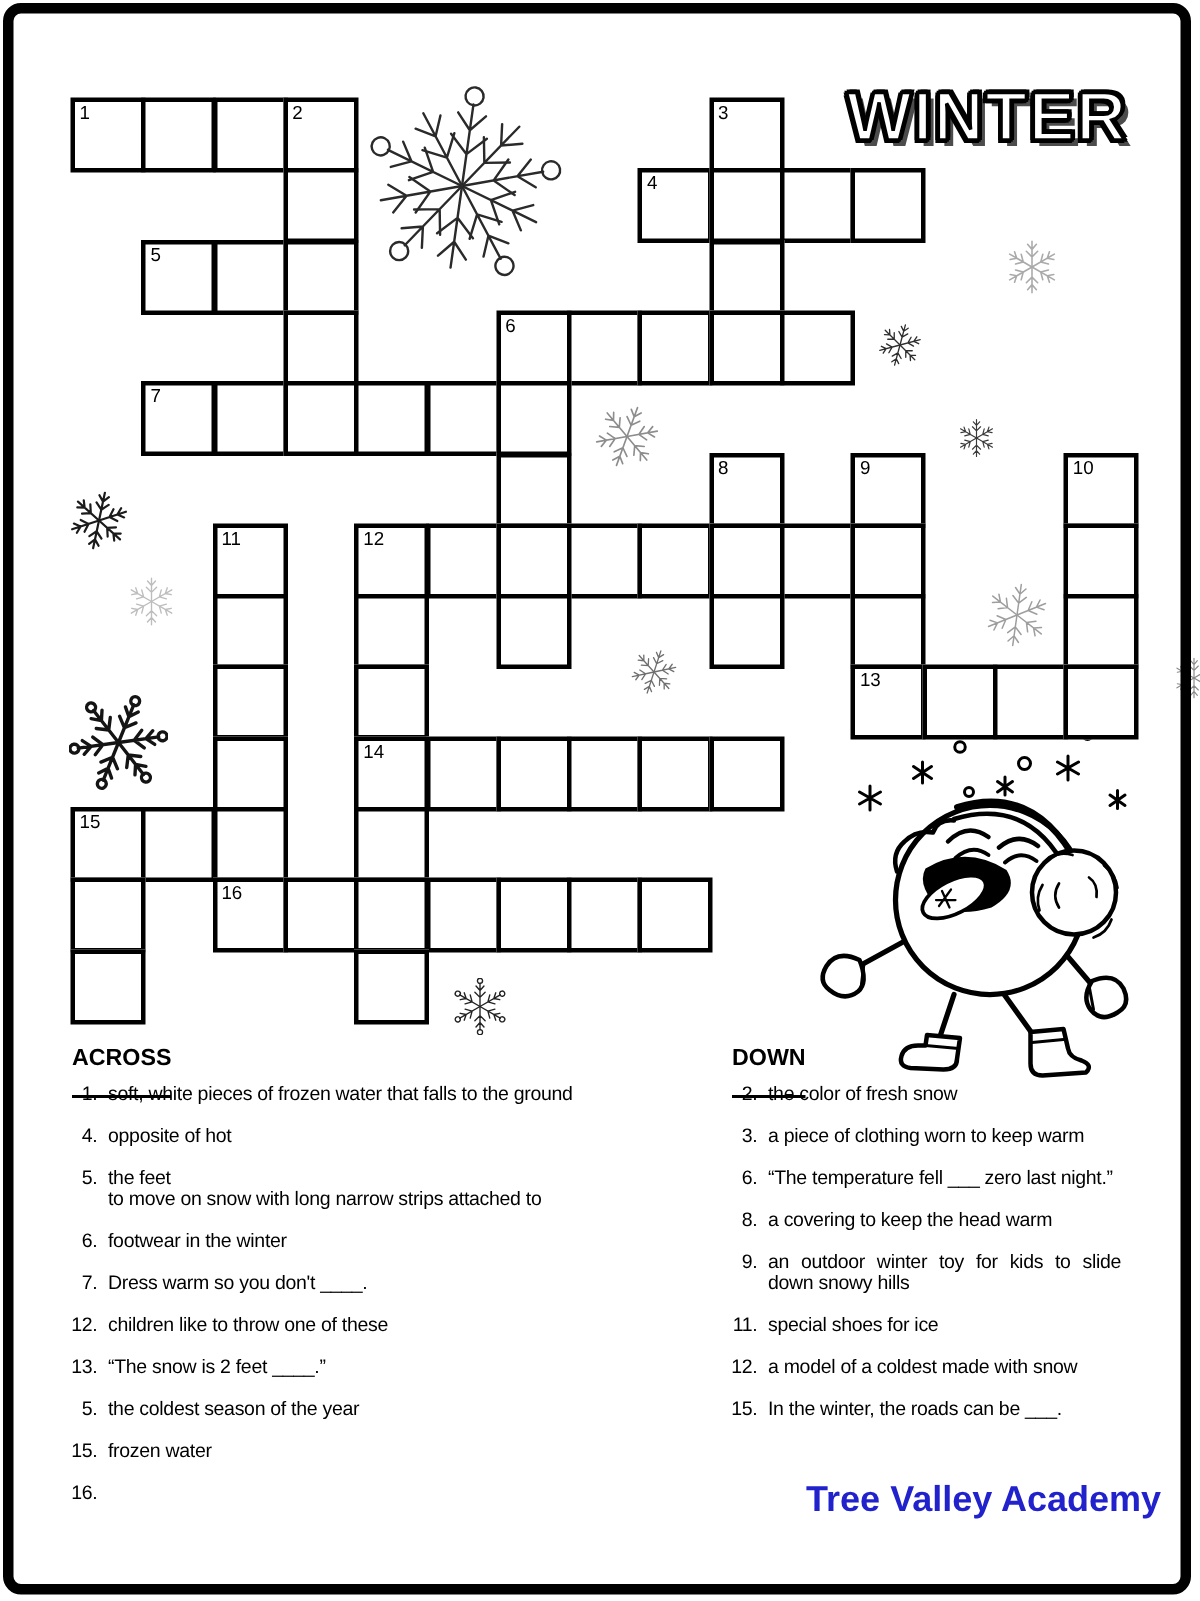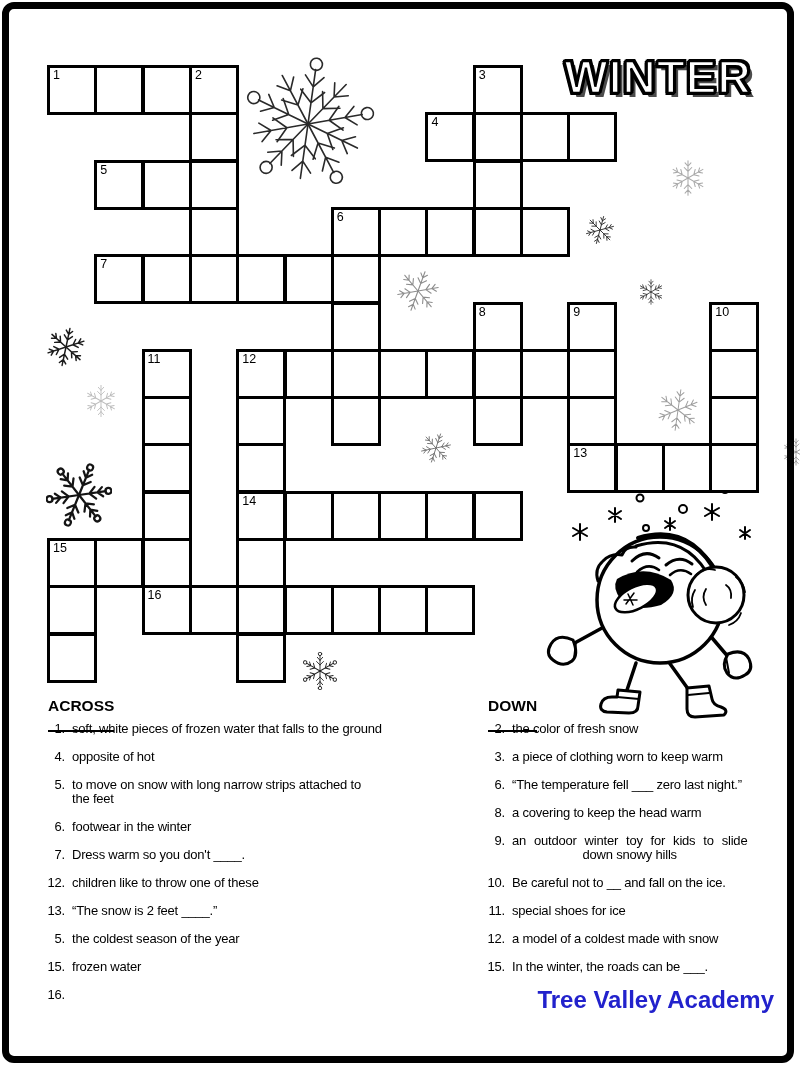--- a/index.html
+++ b/index.html
@@ -31,21 +31,21 @@
     border-bottom:2.5px solid #000;padding-bottom:15px;display:inline-block;
   }
   #across-h{left:48px;top:697px}
   #down-h{left:488px;top:697px}
   .clues{position:absolute;font-size:13px;line-height:14px;letter-spacing:-0.2px;z-index:6}
   #across{left:40px;top:722px;width:402px}
   #down{left:480px;top:722px;width:314px}
   .clue{display:flex;margin-bottom:14px}
   .clue .num{flex:0 0 25px;text-align:right}
   .clue .txt{margin-left:7px}
-  #down .clue .txt{text-align:center}
+  #down .clue .txt{text-align:left}
   .jline{word-spacing:4.5px}
   .brand{position:absolute;right:26px;top:986px;font-size:24px;font-weight:700;z-index:6}
 </style>
 </head>
 <body>
 
 <div class="frame"></div>
 
 <div class="title">WINTER</div>
 
@@ -501,22 +501,22 @@
       <span class="num">1.</span>
       <span class="txt">soft, white pieces of frozen water that falls to the ground</span>
     </div>
     <div class="clue">
       <span class="num">4.</span>
       <span class="txt">opposite of hot</span>
     </div>
     <div class="clue">
       <span class="num">5.</span>
       <span class="txt">
+        <div>the feet</div>
         <div>to move on snow with long narrow strips attached to</div>
-        <div>the feet</div>
       </span>
     </div>
     <div class="clue">
       <span class="num">6.</span>
       <span class="txt">footwear in the winter</span>
     </div>
     <div class="clue">
       <span class="num">7.</span>
       <span class="txt">Dress warm so you don't ____.</span>
     </div>
@@ -560,24 +560,20 @@
       <span class="txt">a covering to keep the head warm</span>
     </div>
     <div class="clue">
       <span class="num">9.</span>
       <span class="txt">
         <div class="jline">an outdoor winter toy for kids to slide</div>
         <div>down snowy hills</div>
       </span>
     </div>
     <div class="clue">
-      <span class="num">10.</span>
-      <span class="txt">Be careful not to __ and fall on the ice.</span>
-    </div>
-    <div class="clue">
       <span class="num">11.</span>
       <span class="txt">special shoes for ice</span>
     </div>
     <div class="clue">
       <span class="num">12.</span>
       <span class="txt">a model of a coldest made with snow</span>
     </div>
     <div class="clue">
       <span class="num">15.</span>
       <span class="txt">In the winter, the roads can be ___.</span>

